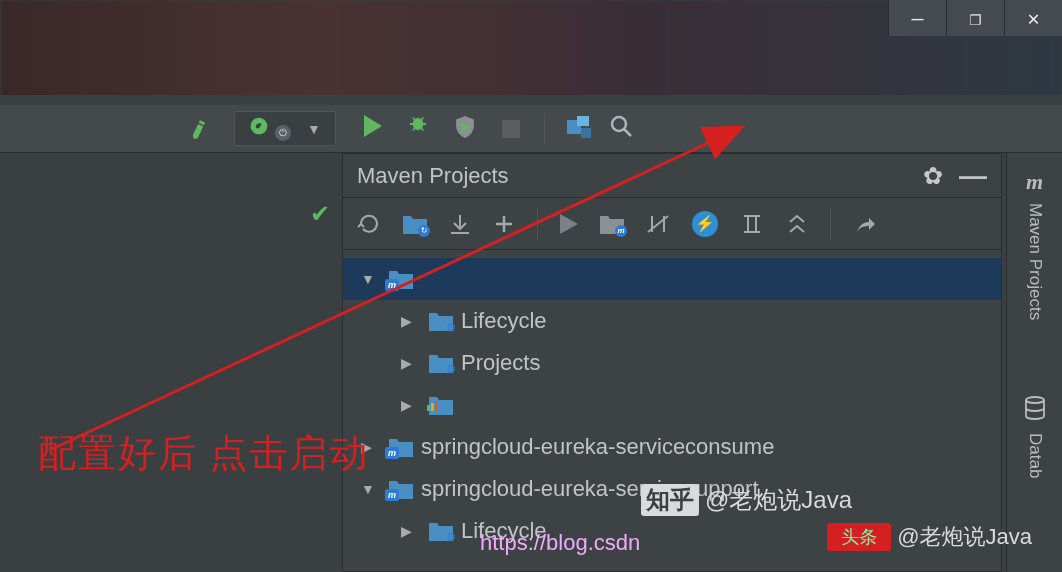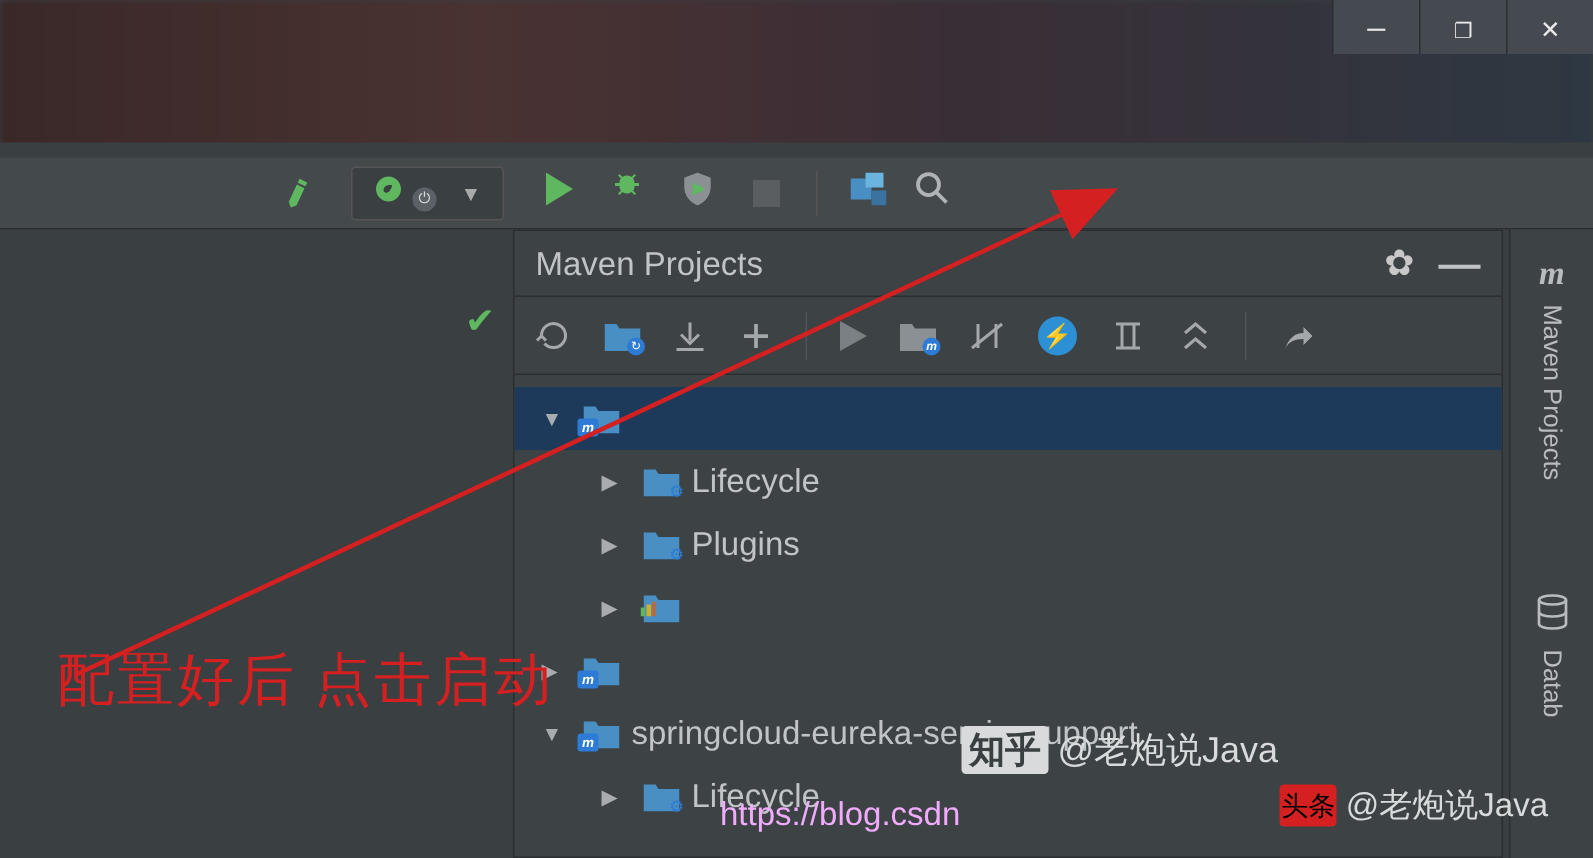--- a/index.html
+++ b/index.html
@@ -279,21 +279,21 @@
       </div>
       <div class="tree-row">
         <span class="tree-indent" style="width: 40px;"></span>
         <span class="tree-arrow">▶</span>
         <span class="folder-icon">
           <svg width="24" height="20" viewBox="0 0 24 20">
             <path fill="#4a8fc4" d="M0 2h8l2 3h14v15H0z"></path>
           </svg>
           <span class="gearb">⚙</span>
         </span>
-        <span>Plugins</span>
+        <span>Projects</span>
       </div>
       <div class="tree-row">
         <span class="tree-indent" style="width: 40px;"></span>
         <span class="tree-arrow">▶</span>
         <span class="folder-icon">
           <svg width="24" height="20" viewBox="0 0 24 20">
             <path fill="#4a8fc4" d="M0 2h8l2 3h14v15H0z"></path>
           </svg>
           <span class="barsb"><svg width="10" height="10">
               <rect fill="#5fb85f" x="0" y="4" width="3" height="6"></rect>
@@ -304,20 +304,21 @@
       </div>
       <div class="tree-row">
         <span class="tree-indent" style="width: 0px;"></span>
         <span class="tree-arrow">▶</span>
         <span class="folder-icon">
           <svg width="24" height="20" viewBox="0 0 24 20">
             <path fill="#4a8fc4" d="M0 2h8l2 3h14v15H0z"></path>
           </svg>
           <span class="mbadge">m</span>
         </span>
+        <span>springcloud-eureka-serviceconsume</span>
       </div>
       <div class="tree-row">
         <span class="tree-indent" style="width: 0px;"></span>
         <span class="tree-arrow">▼</span>
         <span class="folder-icon">
           <svg width="24" height="20" viewBox="0 0 24 20">
             <path fill="#4a8fc4" d="M0 2h8l2 3h14v15H0z"></path>
           </svg>
           <span class="mbadge">m</span>
         </span>
@@ -363,15 +364,15 @@
   <line x1="10" y1="340" x2="700" y2="18" stroke="#d42020" stroke-width="3" marker-end="url(#ahead)"></line>
 </svg>
 <div class="annotation-text">配置好后  点击启动</div>
 
 <div class="watermark1">https://blog.csdn</div>
 <div class="zhihu-logo">
   <span style="background:#d8dadc;color:#3a3f42;padding:0 5px;border-radius:3px;font-weight:bold">知乎</span>
   <span>@老炮说Java</span>
 </div>
 <div class="watermark2">
-  <span style="background:#d42020;color:#000000;padding:2px 1px;border-radius:3px;font-size:18px">头条</span>
+  <span style="background:#d42020;color:#86efac;padding:2px 14px;border-radius:3px;font-size:18px">头条</span>
   <span>@老炮说Java</span>
 </div>
 
 </body></html>

